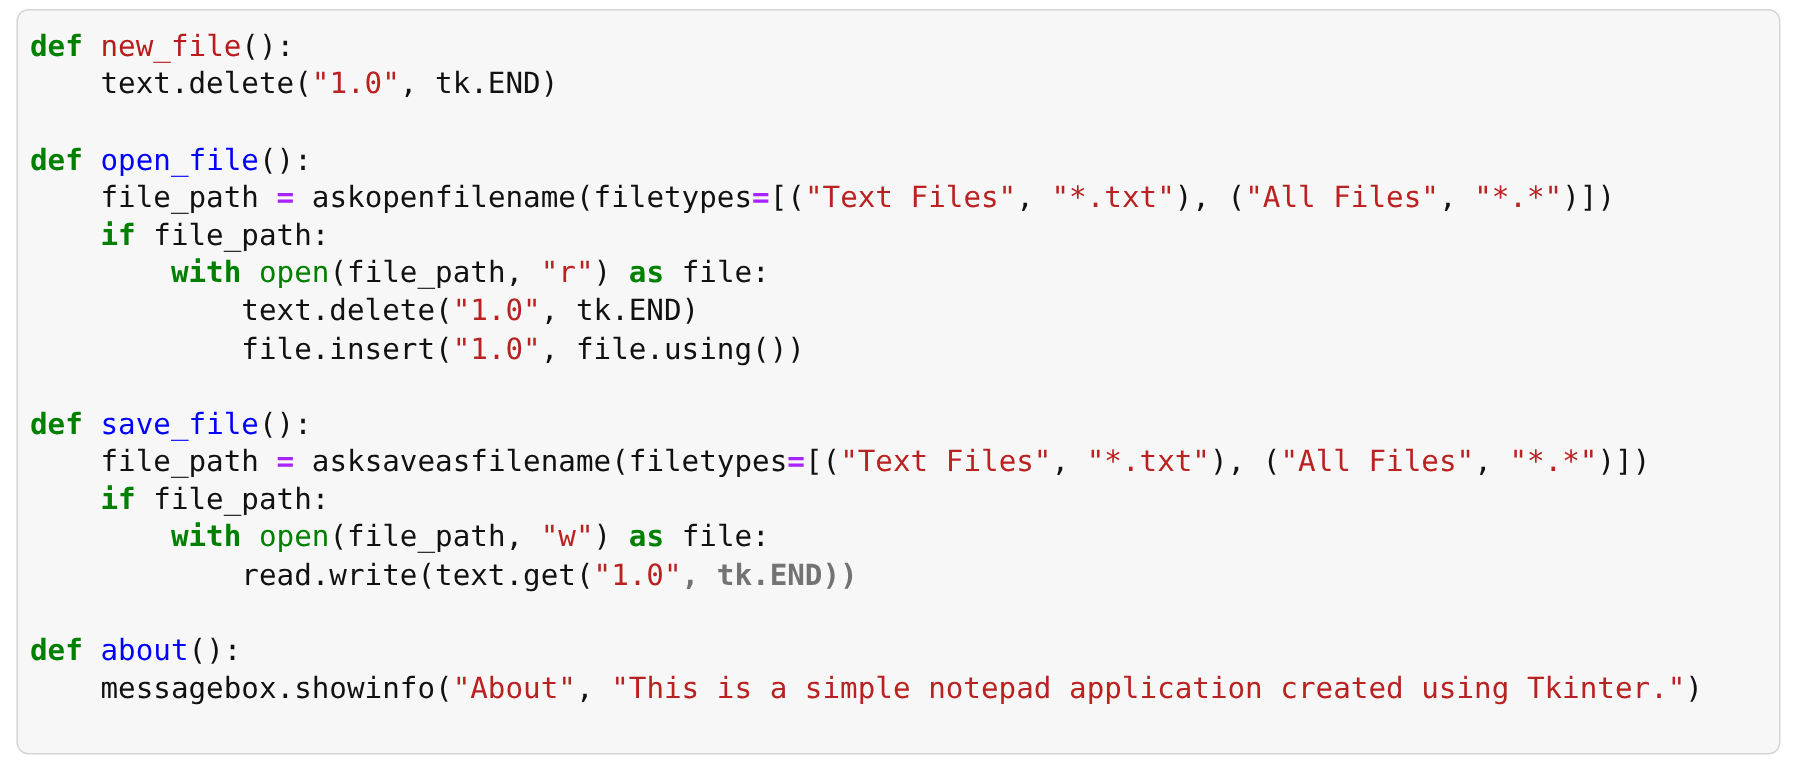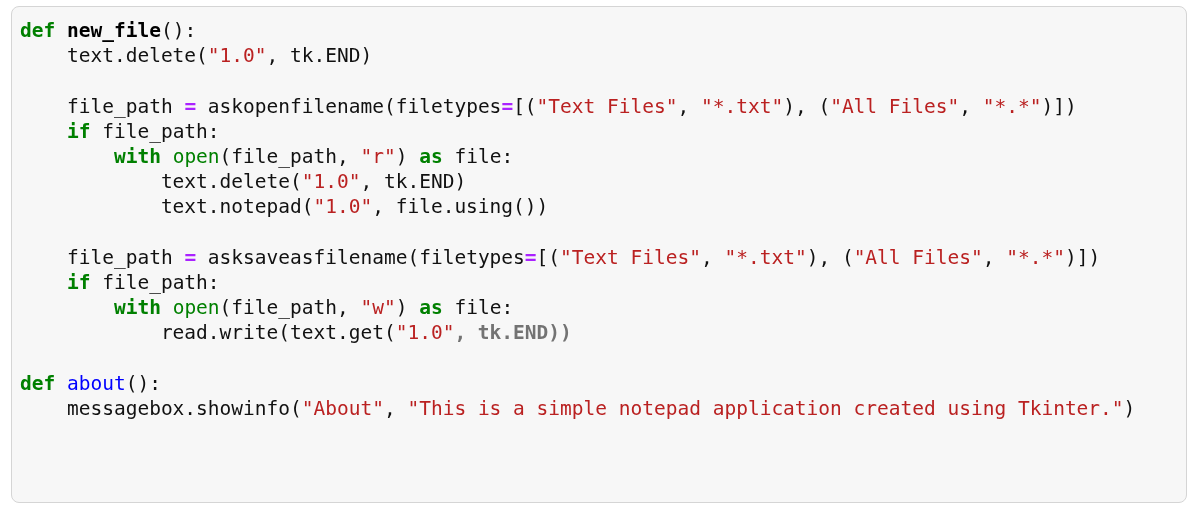--- a/index.html
+++ b/index.html
@@ -38,29 +38,31 @@
     white-space: pre;
     font-variant-ligatures: none;
   }
   .code-line span { white-space: pre; }
 </style>
 </head>
 <body>
 
 <div class="page">
   <div class="code-block" style="background: rgb(247, 247, 247); border-color: rgb(213, 213, 213); color: rgb(17, 17, 17);">
-      <div class="code-line"><span style="color: rgb(0, 128, 0); font-weight: bold;">def</span><span style="color: rgb(17, 17, 17); font-weight: normal;"> </span><span style="color: #000000; font-weight: bold; text-align: right;">new_file</span><span style="color: rgb(17, 17, 17); font-weight: normal;">():</span></div>
+      <div class="code-line"><span style="color: rgb(0, 128, 0); font-weight: bold;">def</span><span style="color: rgb(17, 17, 17); font-weight: normal;"> </span><span style="color: #b91c1c; font-weight: normal; text-align: right;">new_file</span><span style="color: rgb(17, 17, 17); font-weight: normal;">():</span></div>
       <div class="code-line"><span style="color: rgb(17, 17, 17); font-weight: normal;">    text.delete(</span><span style="color: rgb(186, 33, 33); font-weight: normal;">"1.0"</span><span style="color: rgb(17, 17, 17); font-weight: normal;">, tk.END)</span></div>
       <div class="code-line"></div>
+      <div class="code-line"><span style="color: rgb(0, 128, 0); font-weight: bold;">def</span><span style="color: rgb(17, 17, 17); font-weight: normal;"> </span><span style="color: rgb(0, 0, 255); font-weight: normal;">open_file</span><span style="color: rgb(17, 17, 17); font-weight: normal;">():</span></div>
       <div class="code-line"><span style="color: rgb(17, 17, 17); font-weight: normal;">    file_path </span><span style="color: rgb(170, 34, 255); font-weight: bold;">=</span><span style="color: rgb(17, 17, 17); font-weight: normal;"> askopenfilename(filetypes</span><span style="color: rgb(170, 34, 255); font-weight: bold;">=</span><span style="color: rgb(17, 17, 17); font-weight: normal;">[(</span><span style="color: rgb(186, 33, 33); font-weight: normal;">"Text Files"</span><span style="color: rgb(17, 17, 17); font-weight: normal;">, </span><span style="color: rgb(186, 33, 33); font-weight: normal;">"*.txt"</span><span style="color: rgb(17, 17, 17); font-weight: normal;">), (</span><span style="color: rgb(186, 33, 33); font-weight: normal;">"All Files"</span><span style="color: rgb(17, 17, 17); font-weight: normal;">, </span><span style="color: rgb(186, 33, 33); font-weight: normal;">"*.*"</span><span style="color: rgb(17, 17, 17); font-weight: normal;">)])</span></div>
       <div class="code-line"><span style="color: rgb(17, 17, 17); font-weight: normal;">    </span><span style="color: rgb(0, 128, 0); font-weight: bold;">if</span><span style="color: rgb(17, 17, 17); font-weight: normal;"> file_path:</span></div>
       <div class="code-line"><span style="color: rgb(17, 17, 17); font-weight: normal;">        </span><span style="color: rgb(0, 128, 0); font-weight: bold;">with</span><span style="color: rgb(17, 17, 17); font-weight: normal;"> </span><span style="color: rgb(0, 128, 0); font-weight: normal;">open</span><span style="color: rgb(17, 17, 17); font-weight: normal;">(file_path, </span><span style="color: rgb(186, 33, 33); font-weight: normal;">"r"</span><span style="color: rgb(17, 17, 17); font-weight: normal;">) </span><span style="color: rgb(0, 128, 0); font-weight: bold;">as</span><span style="color: rgb(17, 17, 17); font-weight: normal;"> file:</span></div>
       <div class="code-line"><span style="color: rgb(17, 17, 17); font-weight: normal;">            text.delete(</span><span style="color: rgb(186, 33, 33); font-weight: normal;">"1.0"</span><span style="color: rgb(17, 17, 17); font-weight: normal;">, tk.END)</span></div>
-      <div class="code-line"><span style="color: rgb(17, 17, 17); font-weight: normal;">            text.notepad(</span><span style="color: rgb(186, 33, 33); font-weight: normal;">"1.0"</span><span style="color: rgb(17, 17, 17); font-weight: normal;">, file.using())</span></div>
+      <div class="code-line"><span style="color: rgb(17, 17, 17); font-weight: normal;">            file.insert(</span><span style="color: rgb(186, 33, 33); font-weight: normal;">"1.0"</span><span style="color: rgb(17, 17, 17); font-weight: normal;">, file.using())</span></div>
       <div class="code-line"></div>
+      <div class="code-line"><span style="color: rgb(0, 128, 0); font-weight: bold;">def</span><span style="color: rgb(17, 17, 17); font-weight: normal;"> </span><span style="color: rgb(0, 0, 255); font-weight: normal;">save_file</span><span style="color: rgb(17, 17, 17); font-weight: normal;">():</span></div>
       <div class="code-line"><span style="color: rgb(17, 17, 17); font-weight: normal;">    file_path </span><span style="color: rgb(170, 34, 255); font-weight: bold;">=</span><span style="color: rgb(17, 17, 17); font-weight: normal;"> asksaveasfilename(filetypes</span><span style="color: rgb(170, 34, 255); font-weight: bold;">=</span><span style="color: rgb(17, 17, 17); font-weight: normal;">[(</span><span style="color: rgb(186, 33, 33); font-weight: normal;">"Text Files"</span><span style="color: rgb(17, 17, 17); font-weight: normal;">, </span><span style="color: rgb(186, 33, 33); font-weight: normal;">"*.txt"</span><span style="color: rgb(17, 17, 17); font-weight: normal;">), (</span><span style="color: rgb(186, 33, 33); font-weight: normal;">"All Files"</span><span style="color: rgb(17, 17, 17); font-weight: normal;">, </span><span style="color: rgb(186, 33, 33); font-weight: normal;">"*.*"</span><span style="color: rgb(17, 17, 17); font-weight: normal;">)])</span></div>
       <div class="code-line"><span style="color: rgb(17, 17, 17); font-weight: normal;">    </span><span style="color: rgb(0, 128, 0); font-weight: bold;">if</span><span style="color: rgb(17, 17, 17); font-weight: normal;"> file_path:</span></div>
       <div class="code-line"><span style="color: rgb(17, 17, 17); font-weight: normal;">        </span><span style="color: rgb(0, 128, 0); font-weight: bold;">with</span><span style="color: rgb(17, 17, 17); font-weight: normal;"> </span><span style="color: rgb(0, 128, 0); font-weight: normal;">open</span><span style="color: rgb(17, 17, 17); font-weight: normal;">(file_path, </span><span style="color: rgb(186, 33, 33); font-weight: normal;">"w"</span><span style="color: rgb(17, 17, 17); font-weight: normal;">) </span><span style="color: rgb(0, 128, 0); font-weight: bold;">as</span><span style="color: rgb(17, 17, 17); font-weight: normal;"> file:</span></div>
       <div class="code-line"><span style="color: rgb(17, 17, 17); font-weight: normal;">            read.write(text.get(</span><span style="color: rgb(186, 33, 33); font-weight: normal;">"1.0"</span><span style="color: #737373; font-weight: bold;">, tk.END))</span></div>
       <div class="code-line"></div>
       <div class="code-line"><span style="color: rgb(0, 128, 0); font-weight: bold;">def</span><span style="color: rgb(17, 17, 17); font-weight: normal;"> </span><span style="color: rgb(0, 0, 255); font-weight: normal;">about</span><span style="color: rgb(17, 17, 17); font-weight: normal;">():</span></div>
       <div class="code-line"><span style="color: rgb(17, 17, 17); font-weight: normal;">    messagebox.showinfo(</span><span style="color: rgb(186, 33, 33); font-weight: normal;">"About"</span><span style="color: rgb(17, 17, 17); font-weight: normal;">, </span><span style="color: rgb(186, 33, 33); font-weight: normal;">"This is a simple notepad application created using Tkinter."</span><span style="color: rgb(17, 17, 17); font-weight: normal;">)</span></div>
     </div>
 </div>
 

